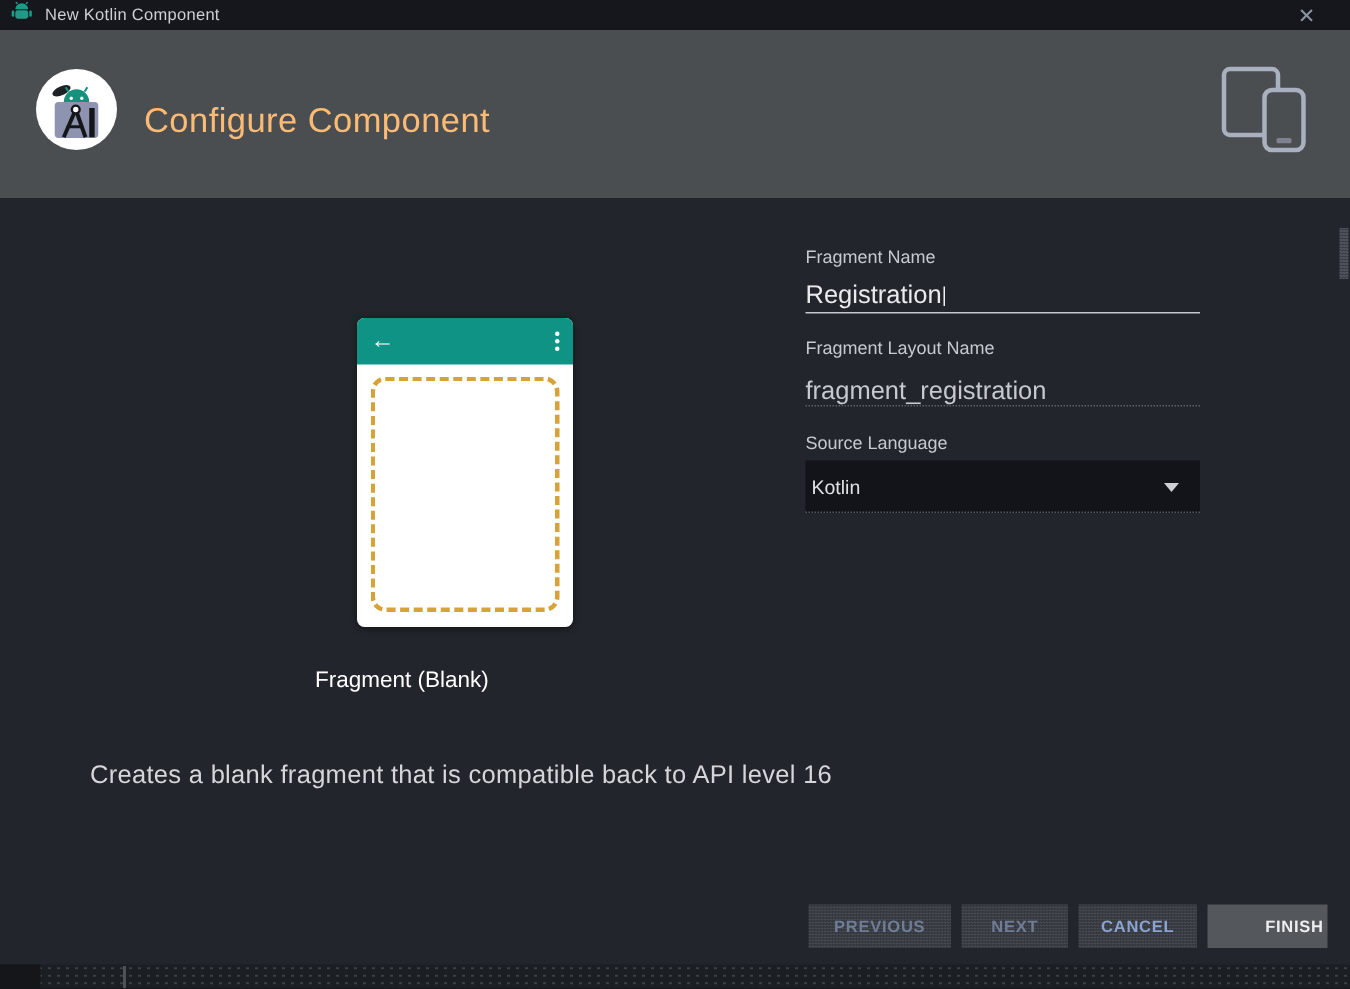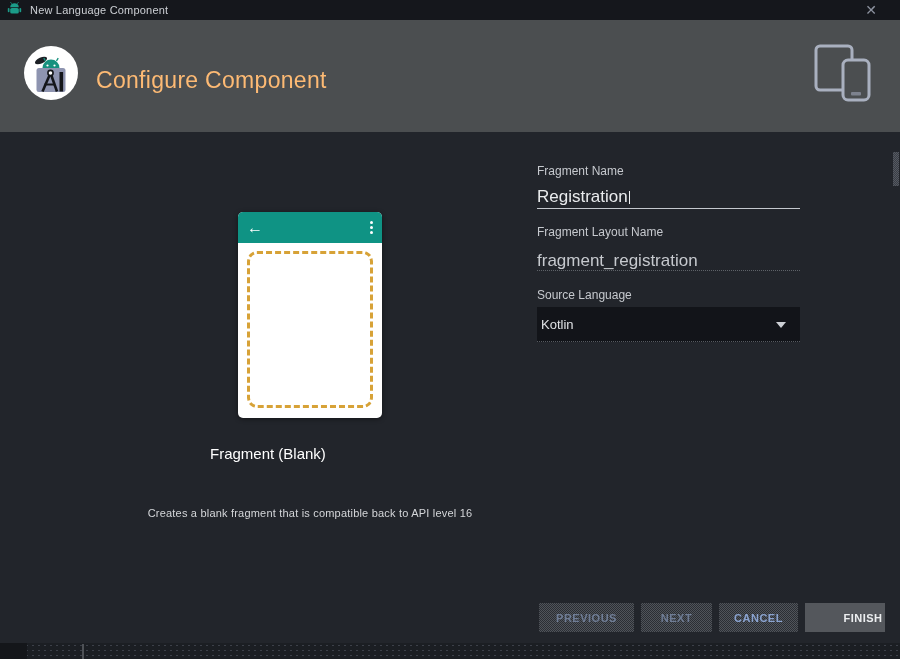--- a/index.html
+++ b/index.html
@@ -40,22 +40,22 @@
   .overflow-menu i { width:3px; height:3px; background:#fff; border-radius:50%; }
   .preview-dashed {
     position:absolute; left:9px; right:9px; top:39px; bottom:10px;
     border:3px dashed #d7a237; border-radius:10px;
   }
   .card-caption {
     position:absolute; left:210px; top:313px; width:200px; text-align:left;
     color:#ffffff; font-size:15px;
   }
   .card-desc {
-    position:absolute; left:60px; top:375px; width:500px; text-align:center;
-    color:#d4d6d9; font-size:11px; letter-spacing:.2px;
+    position:absolute; left:60px; top:375px; width:500px; 
+    color:#d4d6d9; font-size:17px; letter-spacing:.2px;
   }
   
   .form-col { position:absolute; left:537px; top:0; width:263px; }
   .field-label { position:absolute; color:#c6c9ce; font-size:12px; }
   .field-value { position:absolute; font-size:17px; }
   .lbl-1 { top:32px; } .val-1 { top:55px; color:#e9ebed; }
   .input-underline { position:absolute; top:76px; left:0; width:263px; height:1px; background:#c4c8ce; }
   .lbl-2 { top:93px; } .val-2 { top:119px; color:#c6c9ce; }
   .dotted-underline { position:absolute; top:131px; left:0; width:263px; height:8px; border-bottom:1px dotted #5e6268; }
   .lbl-3 { top:156px; }
@@ -108,21 +108,21 @@
     <span>
       <svg width="15" height="13" viewBox="0 0 15 13">
         <path d="M3.2 5.2 a4.3 4 0 0 1 8.6 0 z" fill="#1b9c89"></path>
         <line x1="4.6" y1="1.6" x2="3.6" y2="0.3" stroke="#1b9c89" stroke-width="1"></line>
         <line x1="10.4" y1="1.6" x2="11.4" y2="0.3" stroke="#1b9c89" stroke-width="1"></line>
         <rect x="3.2" y="5.9" width="8.6" height="5.6" rx="1.6" fill="#1b9c89"></rect>
         <rect x="0.8" y="6" width="1.7" height="4.2" rx="0.8" fill="#1b9c89"></rect>
         <rect x="12.5" y="6" width="1.7" height="4.2" rx="0.8" fill="#1b9c89"></rect>
       </svg>
     </span>
-    <span class="titlebar-title">New Language Component</span>
+    <span class="titlebar-title">New Kotlin Component</span>
     <span class="close-btn">✕</span>
   </div>
 
   <div class="header">
     <span class="logo-circle">
       <svg width="54" height="54" viewBox="0 0 54 54">
         <circle cx="27" cy="27" r="27" fill="#ffffff"></circle>
         <ellipse cx="17" cy="14.5" rx="6.5" ry="3" transform="rotate(-24 17 14.5)" fill="#1d2025"></ellipse>
         <path d="M18.5 22 a8.5 8.5 0 0 1 17 0 z" fill="#16917e"></path>
         <line x1="21.5" y1="15" x2="19.8" y2="12.2" stroke="#16917e" stroke-width="1.4"></line>

